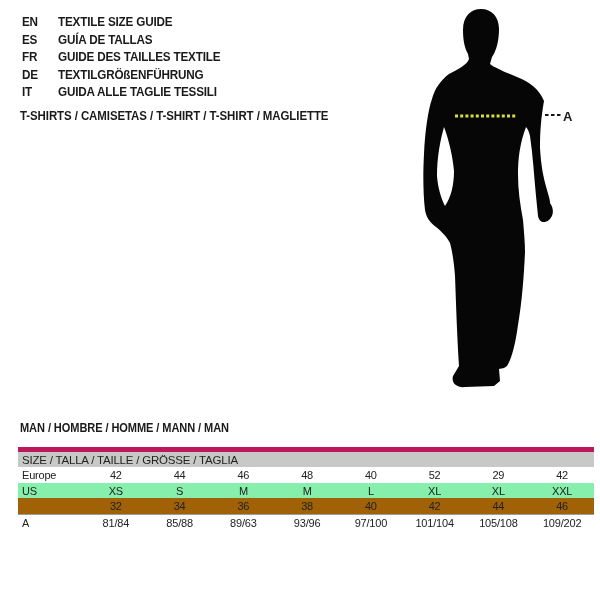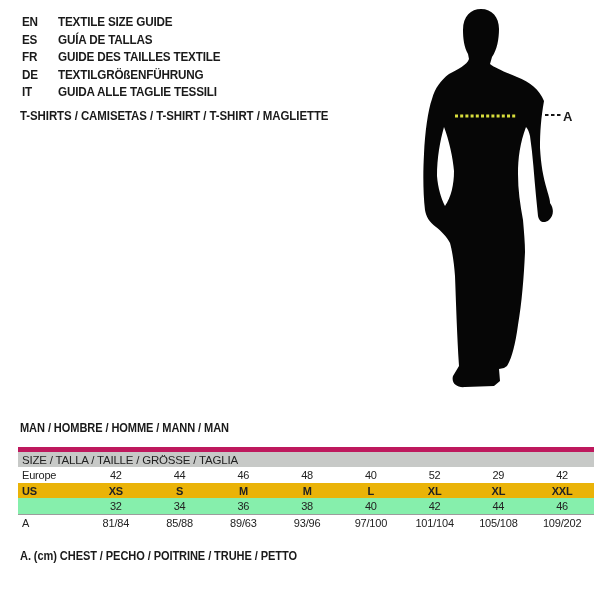--- a/index.html
+++ b/index.html
@@ -138,32 +138,32 @@
       <span class="t-label">Europe</span>
       <span class="t-cell">42</span>
       <span class="t-cell">44</span>
       <span class="t-cell">46</span>
       <span class="t-cell">48</span>
       <span class="t-cell">40</span>
       <span class="t-cell">52</span>
       <span class="t-cell">29</span>
       <span class="t-cell">42</span>
     </div>
-    <div class="t-row r-us" style="background:#eab308;font-weight:bold;">
+    <div class="t-row r-us" style="background:#86efac;">
       <span class="t-label">US</span>
       <span class="t-cell">XS</span>
       <span class="t-cell">S</span>
       <span class="t-cell">M</span>
       <span class="t-cell">M</span>
       <span class="t-cell">L</span>
       <span class="t-cell">XL</span>
       <span class="t-cell">XL</span>
       <span class="t-cell">XXL</span>
     </div>
-    <div class="t-row r-blank" style="background:#86efac;">
+    <div class="t-row r-blank" style="background:#a16207;">
       <span class="t-label"></span>
       <span class="t-cell">32</span>
       <span class="t-cell">34</span>
       <span class="t-cell">36</span>
       <span class="t-cell">38</span>
       <span class="t-cell">40</span>
       <span class="t-cell">42</span>
       <span class="t-cell">44</span>
       <span class="t-cell">46</span>
     </div>
@@ -173,15 +173,14 @@
       <span class="t-cell">85/88</span>
       <span class="t-cell">89/63</span>
       <span class="t-cell">93/96</span>
       <span class="t-cell">97/100</span>
       <span class="t-cell">101/104</span>
       <span class="t-cell">105/108</span>
       <span class="t-cell">109/202</span>
     </div>
   </div>
 
-  <div class="footnote"><span class="cond85">A. (cm) CHEST / PECHO / POITRINE / TRUHE / PETTO</span></div>
 
 </div>
 
 </body></html>

